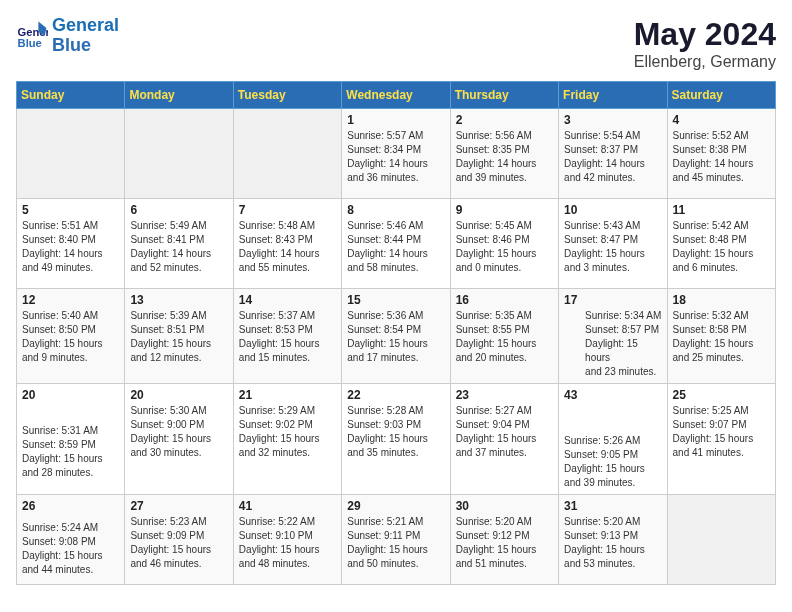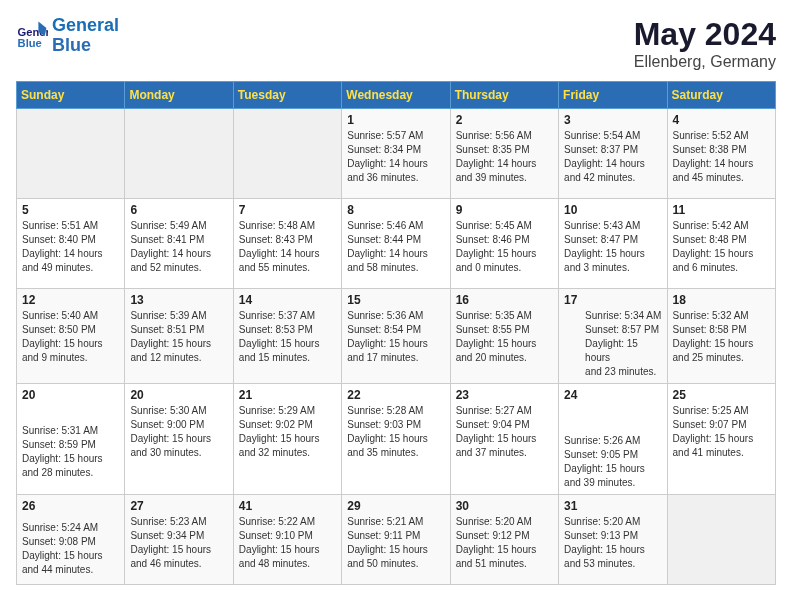--- a/index.html
+++ b/index.html
@@ -290,21 +290,21 @@
 and 35 minutes.</div>
         </td>
         <td>
           <span class="day-num">23</span>
           <div class="cell-info" style="white-space: pre-line;">Sunrise: 5:27 AM
 Sunset: 9:04 PM
 Daylight: 15 hours
 and 37 minutes.</div>
         </td>
         <td>
-          <span class="day-num">24</span>
+          <span class="day-num">43</span>
           <div class="cell-info" style="white-space: pre-line; margin-top: 32px;">Sunrise: 5:26 AM
 Sunset: 9:05 PM
 Daylight: 15 hours
 and 39 minutes.</div>
         </td>
         <td>
           <span class="day-num">25</span>
           <div class="cell-info" style="white-space: pre-line;">Sunrise: 5:25 AM
 Sunset: 9:07 PM
 Daylight: 15 hours
@@ -315,21 +315,21 @@
         <td>
           <span class="day-num">26</span>
           <div class="cell-info" style="white-space: pre-line; margin-top: 8px;">Sunrise: 5:24 AM
 Sunset: 9:08 PM
 Daylight: 15 hours
 and 44 minutes.</div>
         </td>
         <td>
           <span class="day-num">27</span>
           <div class="cell-info" style="white-space: pre-line;">Sunrise: 5:23 AM
-Sunset: 9:34 PM
+Sunset: 9:09 PM
 Daylight: 15 hours
 and 46 minutes.</div>
         </td>
         <td>
           <span class="day-num">41</span>
           <div class="cell-info" style="white-space: pre-line;">Sunrise: 5:22 AM
 Sunset: 9:10 PM
 Daylight: 15 hours
 and 48 minutes.</div>
         </td>

